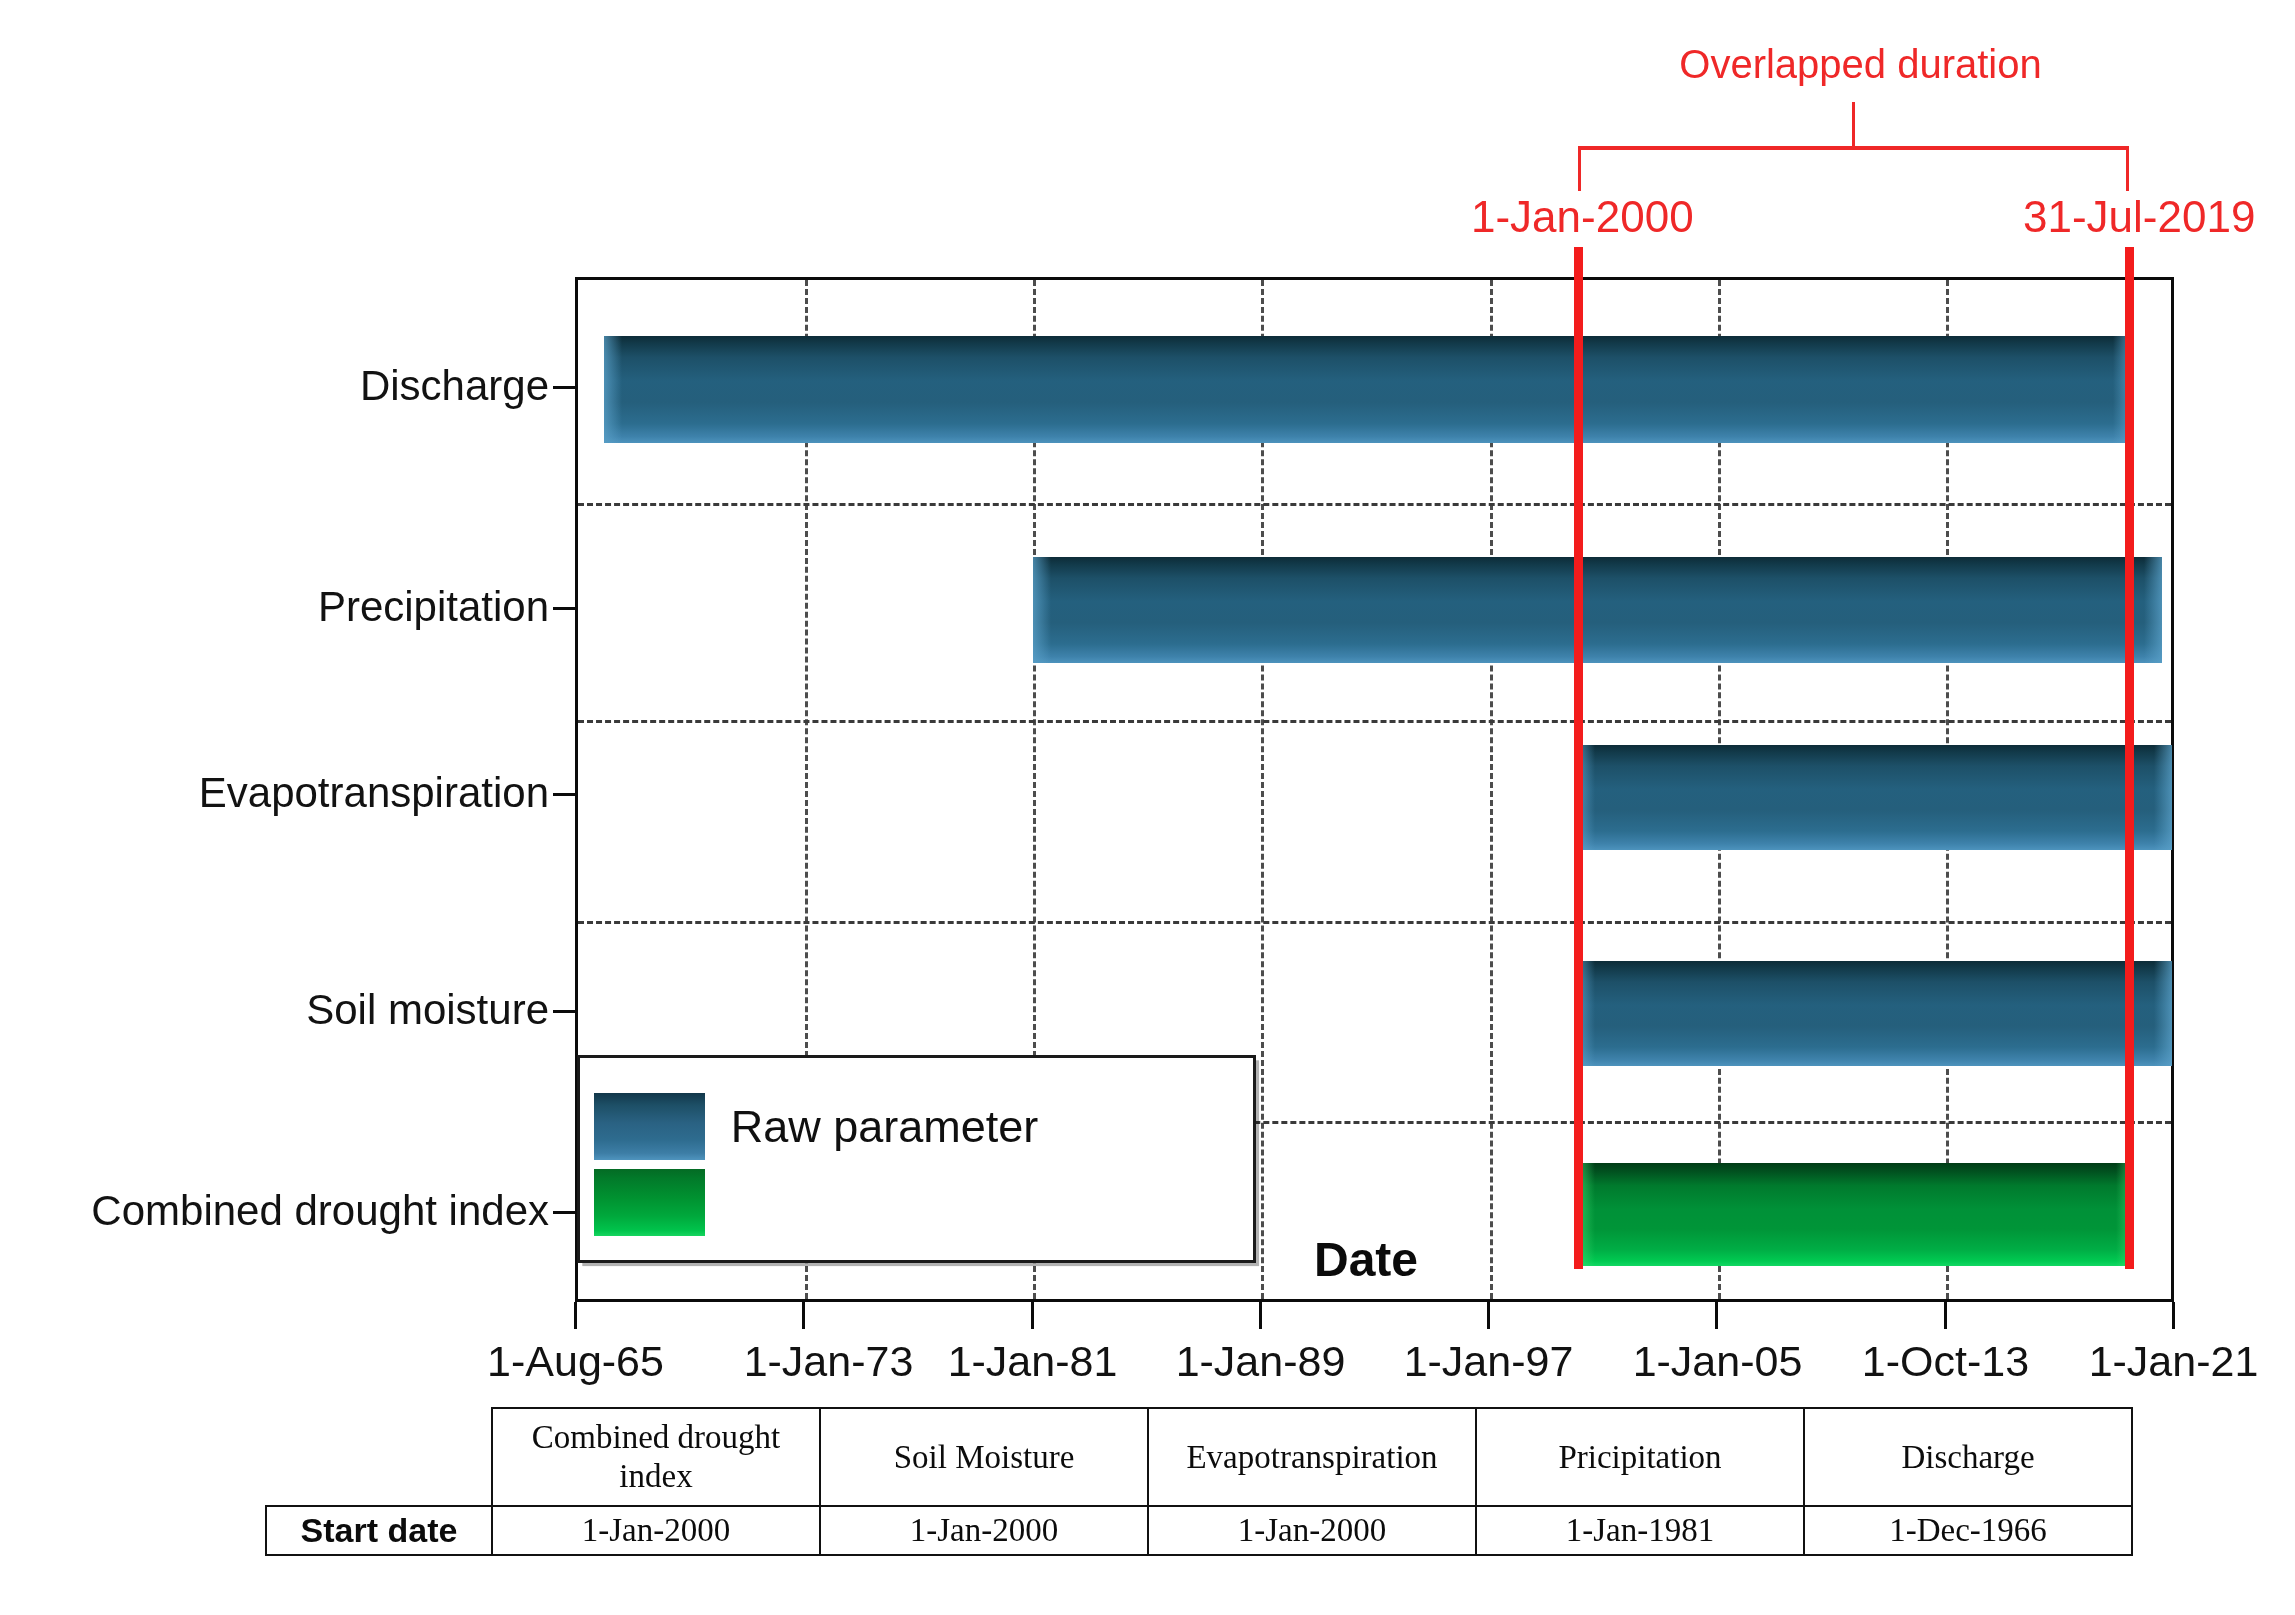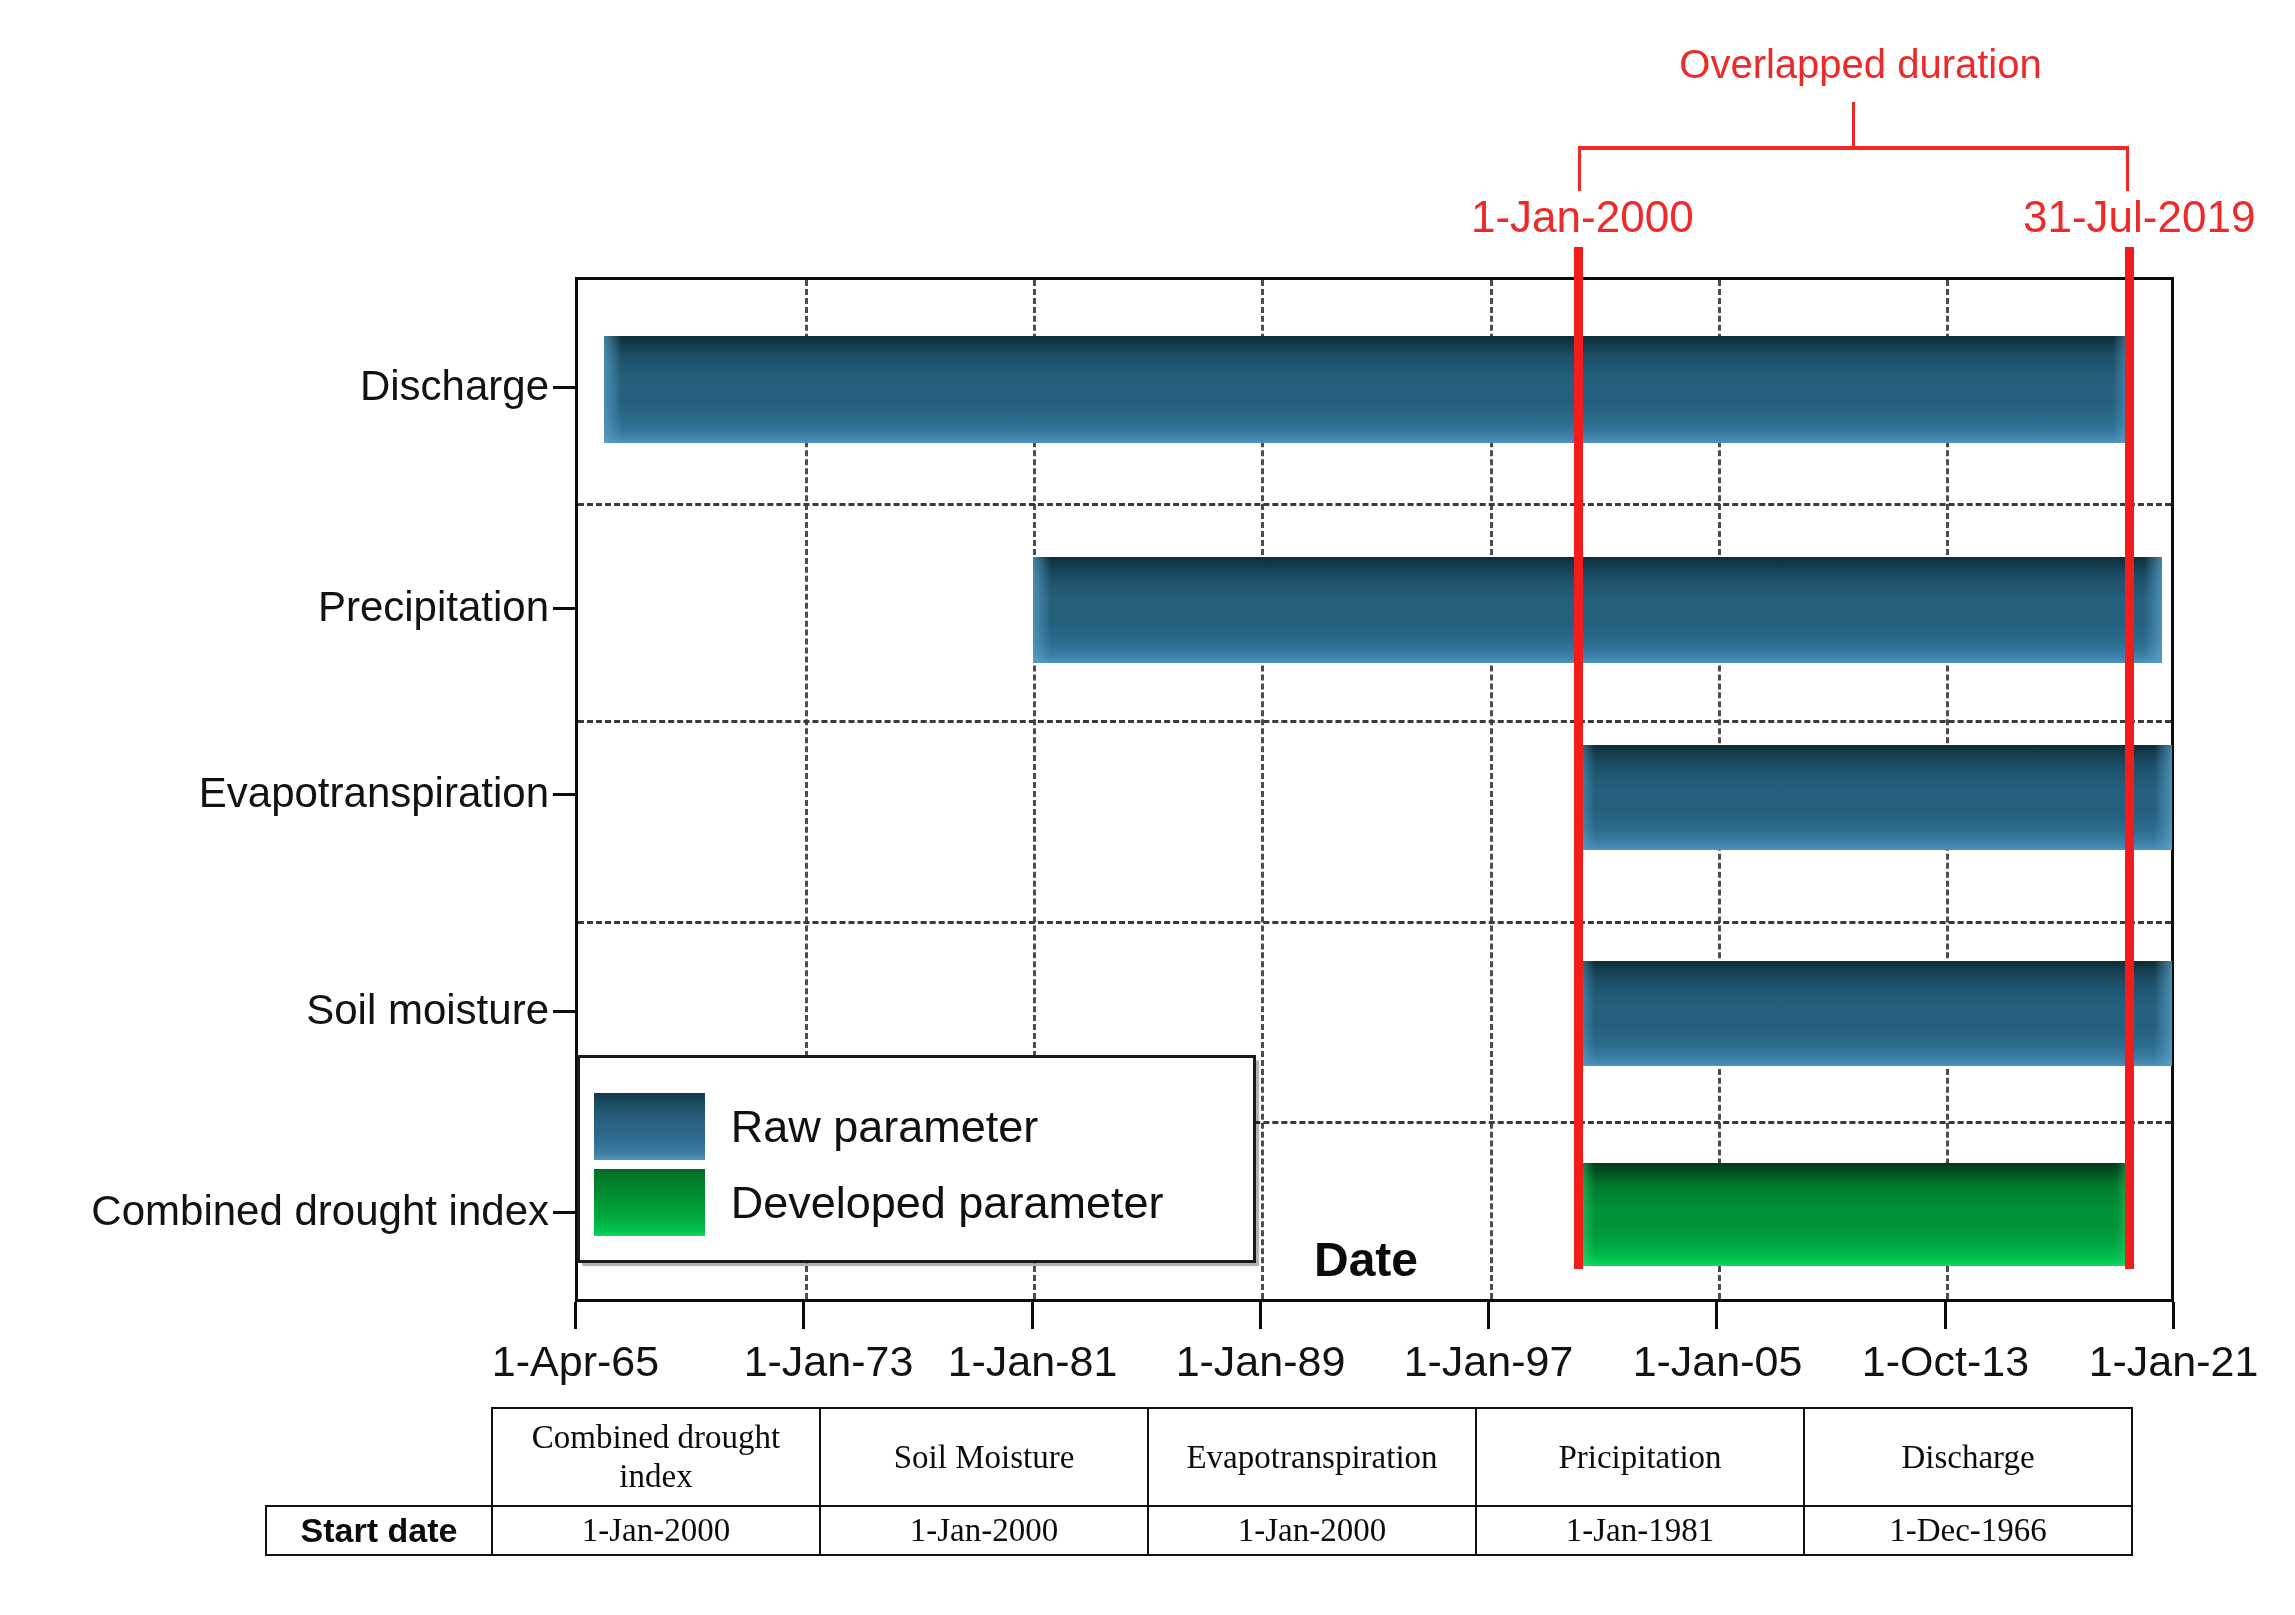--- a/index.html
+++ b/index.html
@@ -290,36 +290,35 @@
   <div class="vline v1"></div>
   <div class="vline v2"></div>
 
   <div id="legend">
     <div class="lg-row r1">
       <div class="lg-sw raw"></div>
       <div class="lg-txt">Raw parameter</div>
     </div>
     <div class="lg-row r2">
       <div class="lg-sw dev"></div>
-      <div class="lg-txt">Developed parameter</div>
     </div>
   </div>
 
   <div class="xaxis-title">Date</div>
 
   <div class="xtick" style="left:574px"></div>
   <div class="xtick" style="left:802px"></div>
   <div class="xtick" style="left:1031px"></div>
   <div class="xtick" style="left:1259px"></div>
   <div class="xtick" style="left:1487px"></div>
   <div class="xtick" style="left:1715px"></div>
   <div class="xtick" style="left:1944px"></div>
   <div class="xtick" style="left:2172px"></div>
 
-  <div class="xlabel" style="left:465px">1-Apr-65</div>
+  <div class="xlabel" style="left:465px">1-Aug-65</div>
   <div class="xlabel" style="left:718px">1-Jan-73</div>
   <div class="xlabel" style="left:922px">1-Jan-81</div>
   <div class="xlabel" style="left:1150px">1-Jan-89</div>
   <div class="xlabel" style="left:1378px">1-Jan-97</div>
   <div class="xlabel" style="left:1607px">1-Jan-05</div>
   <div class="xlabel" style="left:1835px">1-Oct-13</div>
   <div class="xlabel" style="left:2063px">1-Jan-21</div>
 
   <table id="table">
     <thead>

